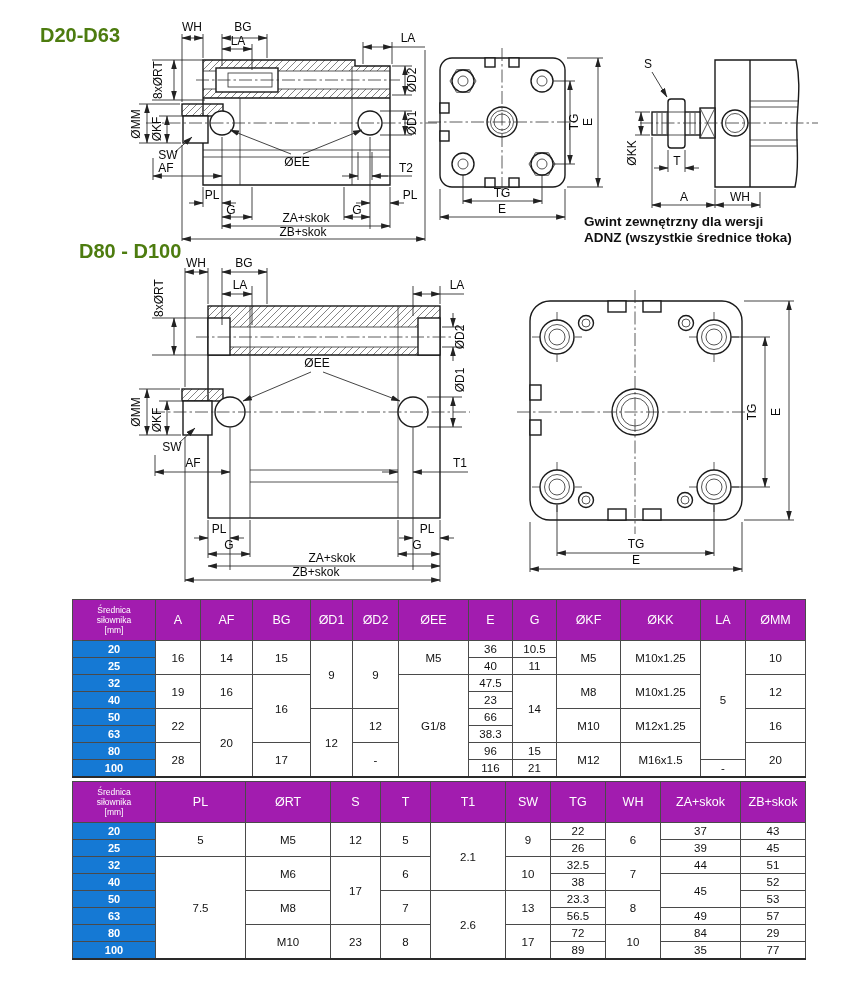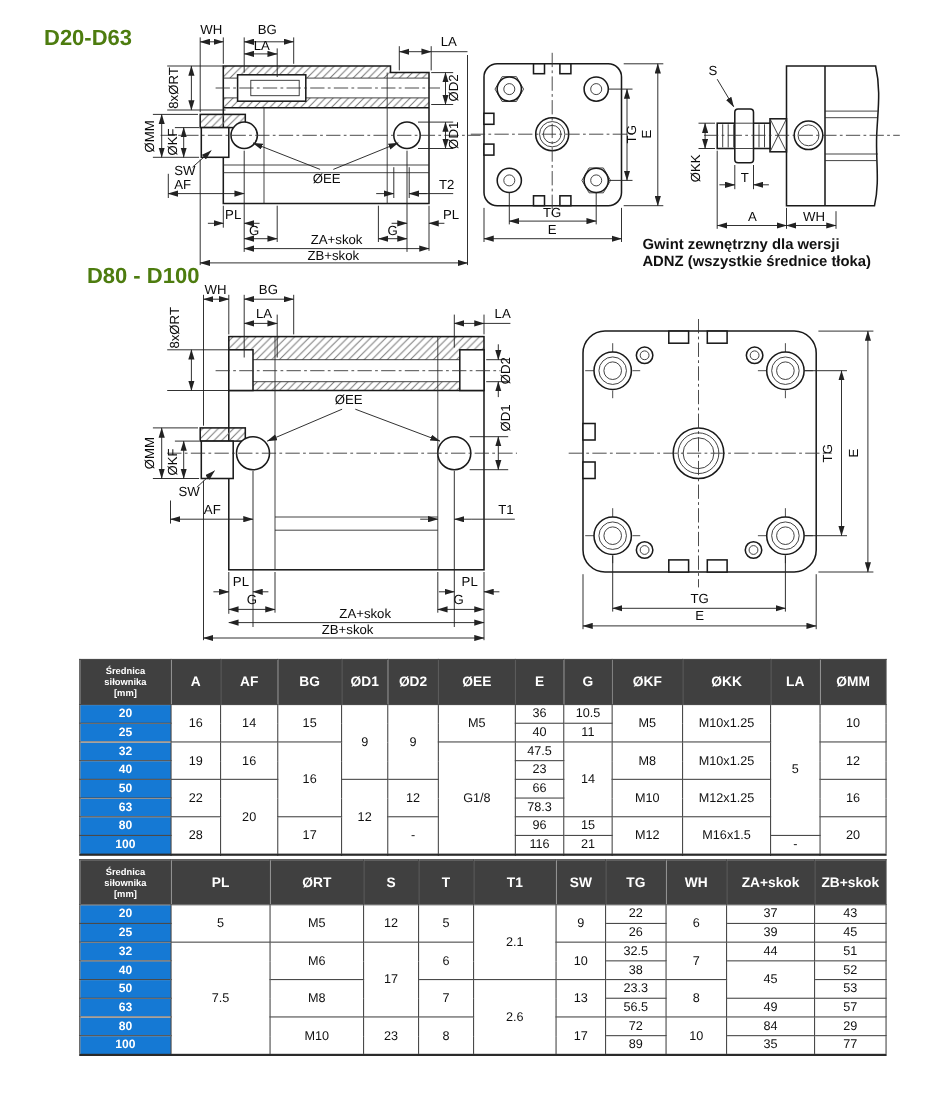--- a/index.html
+++ b/index.html
@@ -15,21 +15,21 @@
   .tn{fill:none;stroke:#2a2a2a;stroke-width:0.8;}
   .dim{fill:none;stroke:#222;stroke-width:0.85;}
   .cl{fill:none;stroke:#333;stroke-width:0.8;stroke-dasharray:13 3 2.5 3;}
   .wf{fill:#fff;stroke:#1a1a1a;stroke-width:1.4;}
   .wt{fill:#fff;stroke:#2a2a2a;stroke-width:0.8;}
   .ht{fill:url(#hat);stroke:none;}
   text.dl{font-family:"Liberation Sans",sans-serif;font-size:12px;fill:#0a0a0a;}
   
   table.spec{position:absolute;left:72px;width:733px;border-collapse:collapse;table-layout:fixed;background:#fff;border:1px solid #3f3f3f;border-bottom:2.5px solid #2a2a2a;}
   .spec th,.spec td{border:1px solid #4a4a4a;text-align:center;vertical-align:middle;padding:0;overflow:hidden;}
-  .spec thead th{background:#404040;color:#fff;font-weight:bold;font-size:12.5px;height:40px;}
+  .spec thead th{background:#a21caf;color:#fff;font-weight:normal;font-size:12.5px;height:40px;}
   .spec thead th.diam{font-size:8.5px;line-height:10px;white-space:pre-line;}
   .spec tbody th{background:#1579d4;color:#fff;font-weight:bold;font-size:11px;height:16px;}
   .spec td{font-size:11.5px;color:#111;height:16px;background:#fff;}
 </style>
 </head>
 <body>
 
 <div class="page">
 
 <svg class="draw" width="853" height="596" viewBox="0 0 853 596">
@@ -461,21 +461,21 @@
           <td rowspan="4">20</td>
           <td rowspan="4">12</td>
           <td rowspan="2">12</td>
           <td>66</td>
           <td rowspan="2">M10</td>
           <td rowspan="2">M12x1.25</td>
           <td rowspan="2">16</td>
         </tr>
         <tr>
           <th>63</th>
-          <td>78.3</td>
+          <td>38.3</td>
         </tr>
         <tr>
           <th>80</th>
           <td rowspan="2">28</td>
           <td rowspan="2">17</td>
           <td rowspan="2">-</td>
           <td>96</td>
           <td>15</td>
           <td rowspan="2">M12</td>
           <td rowspan="2">M16x1.5</td>

